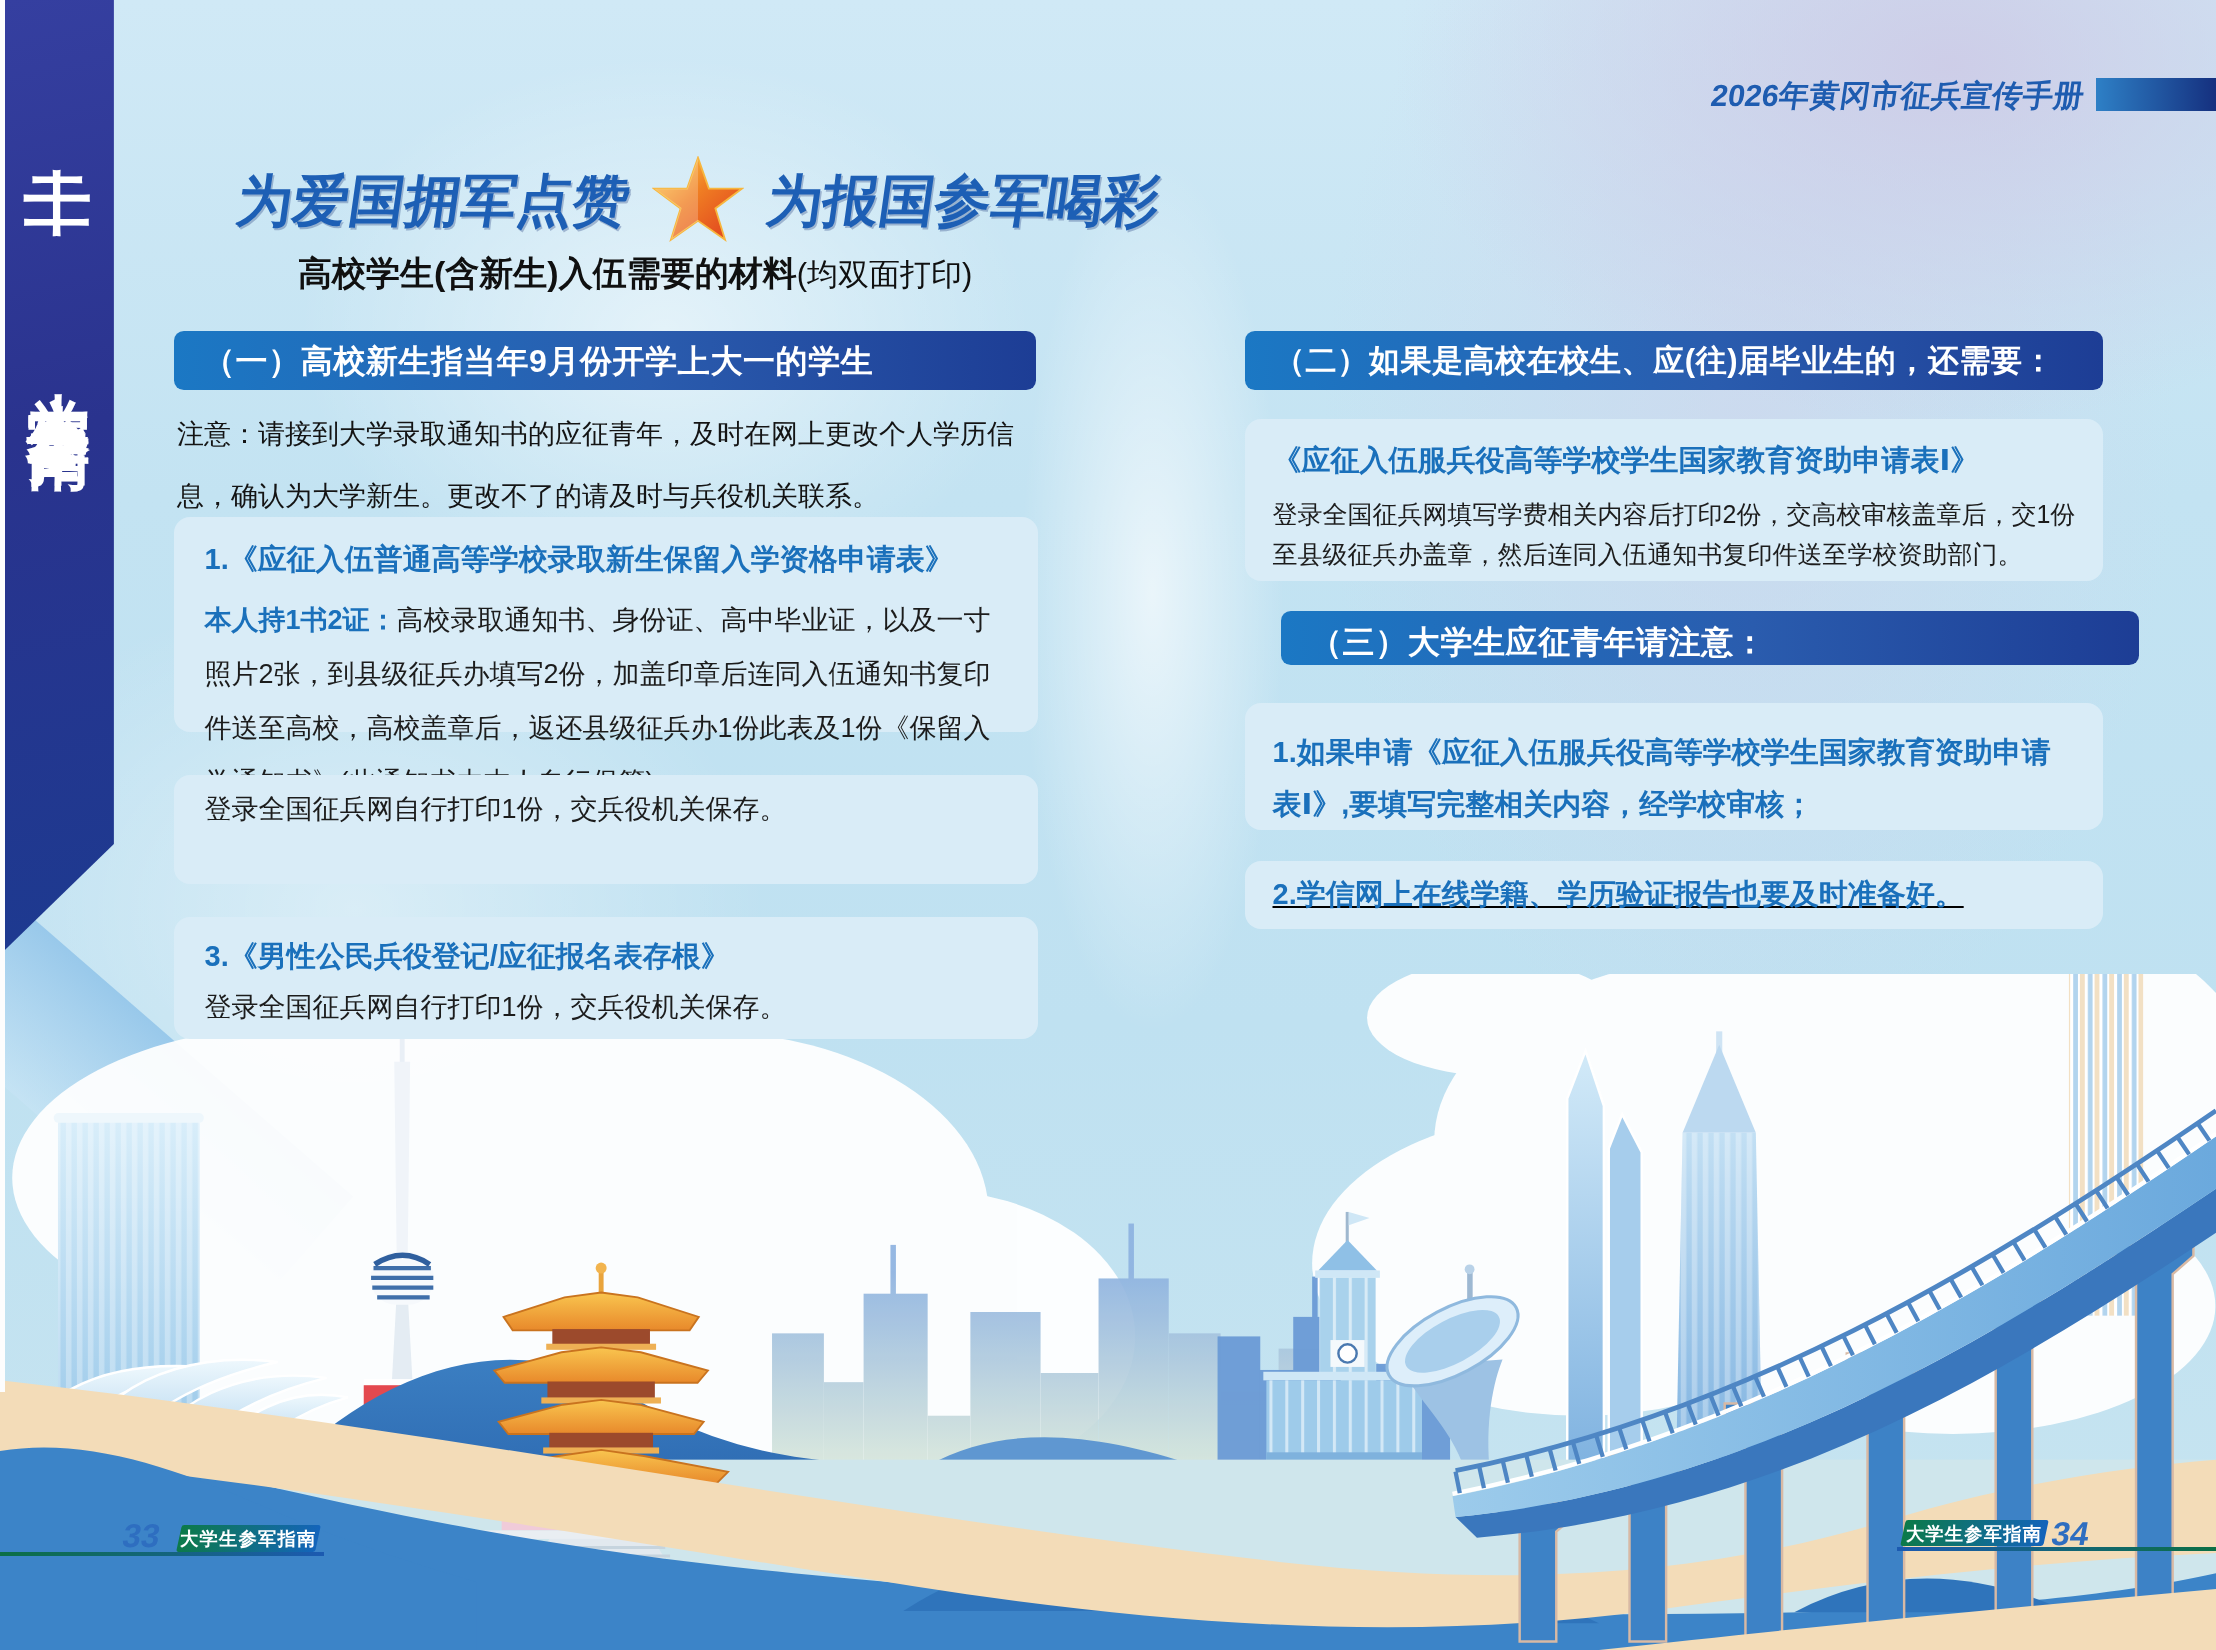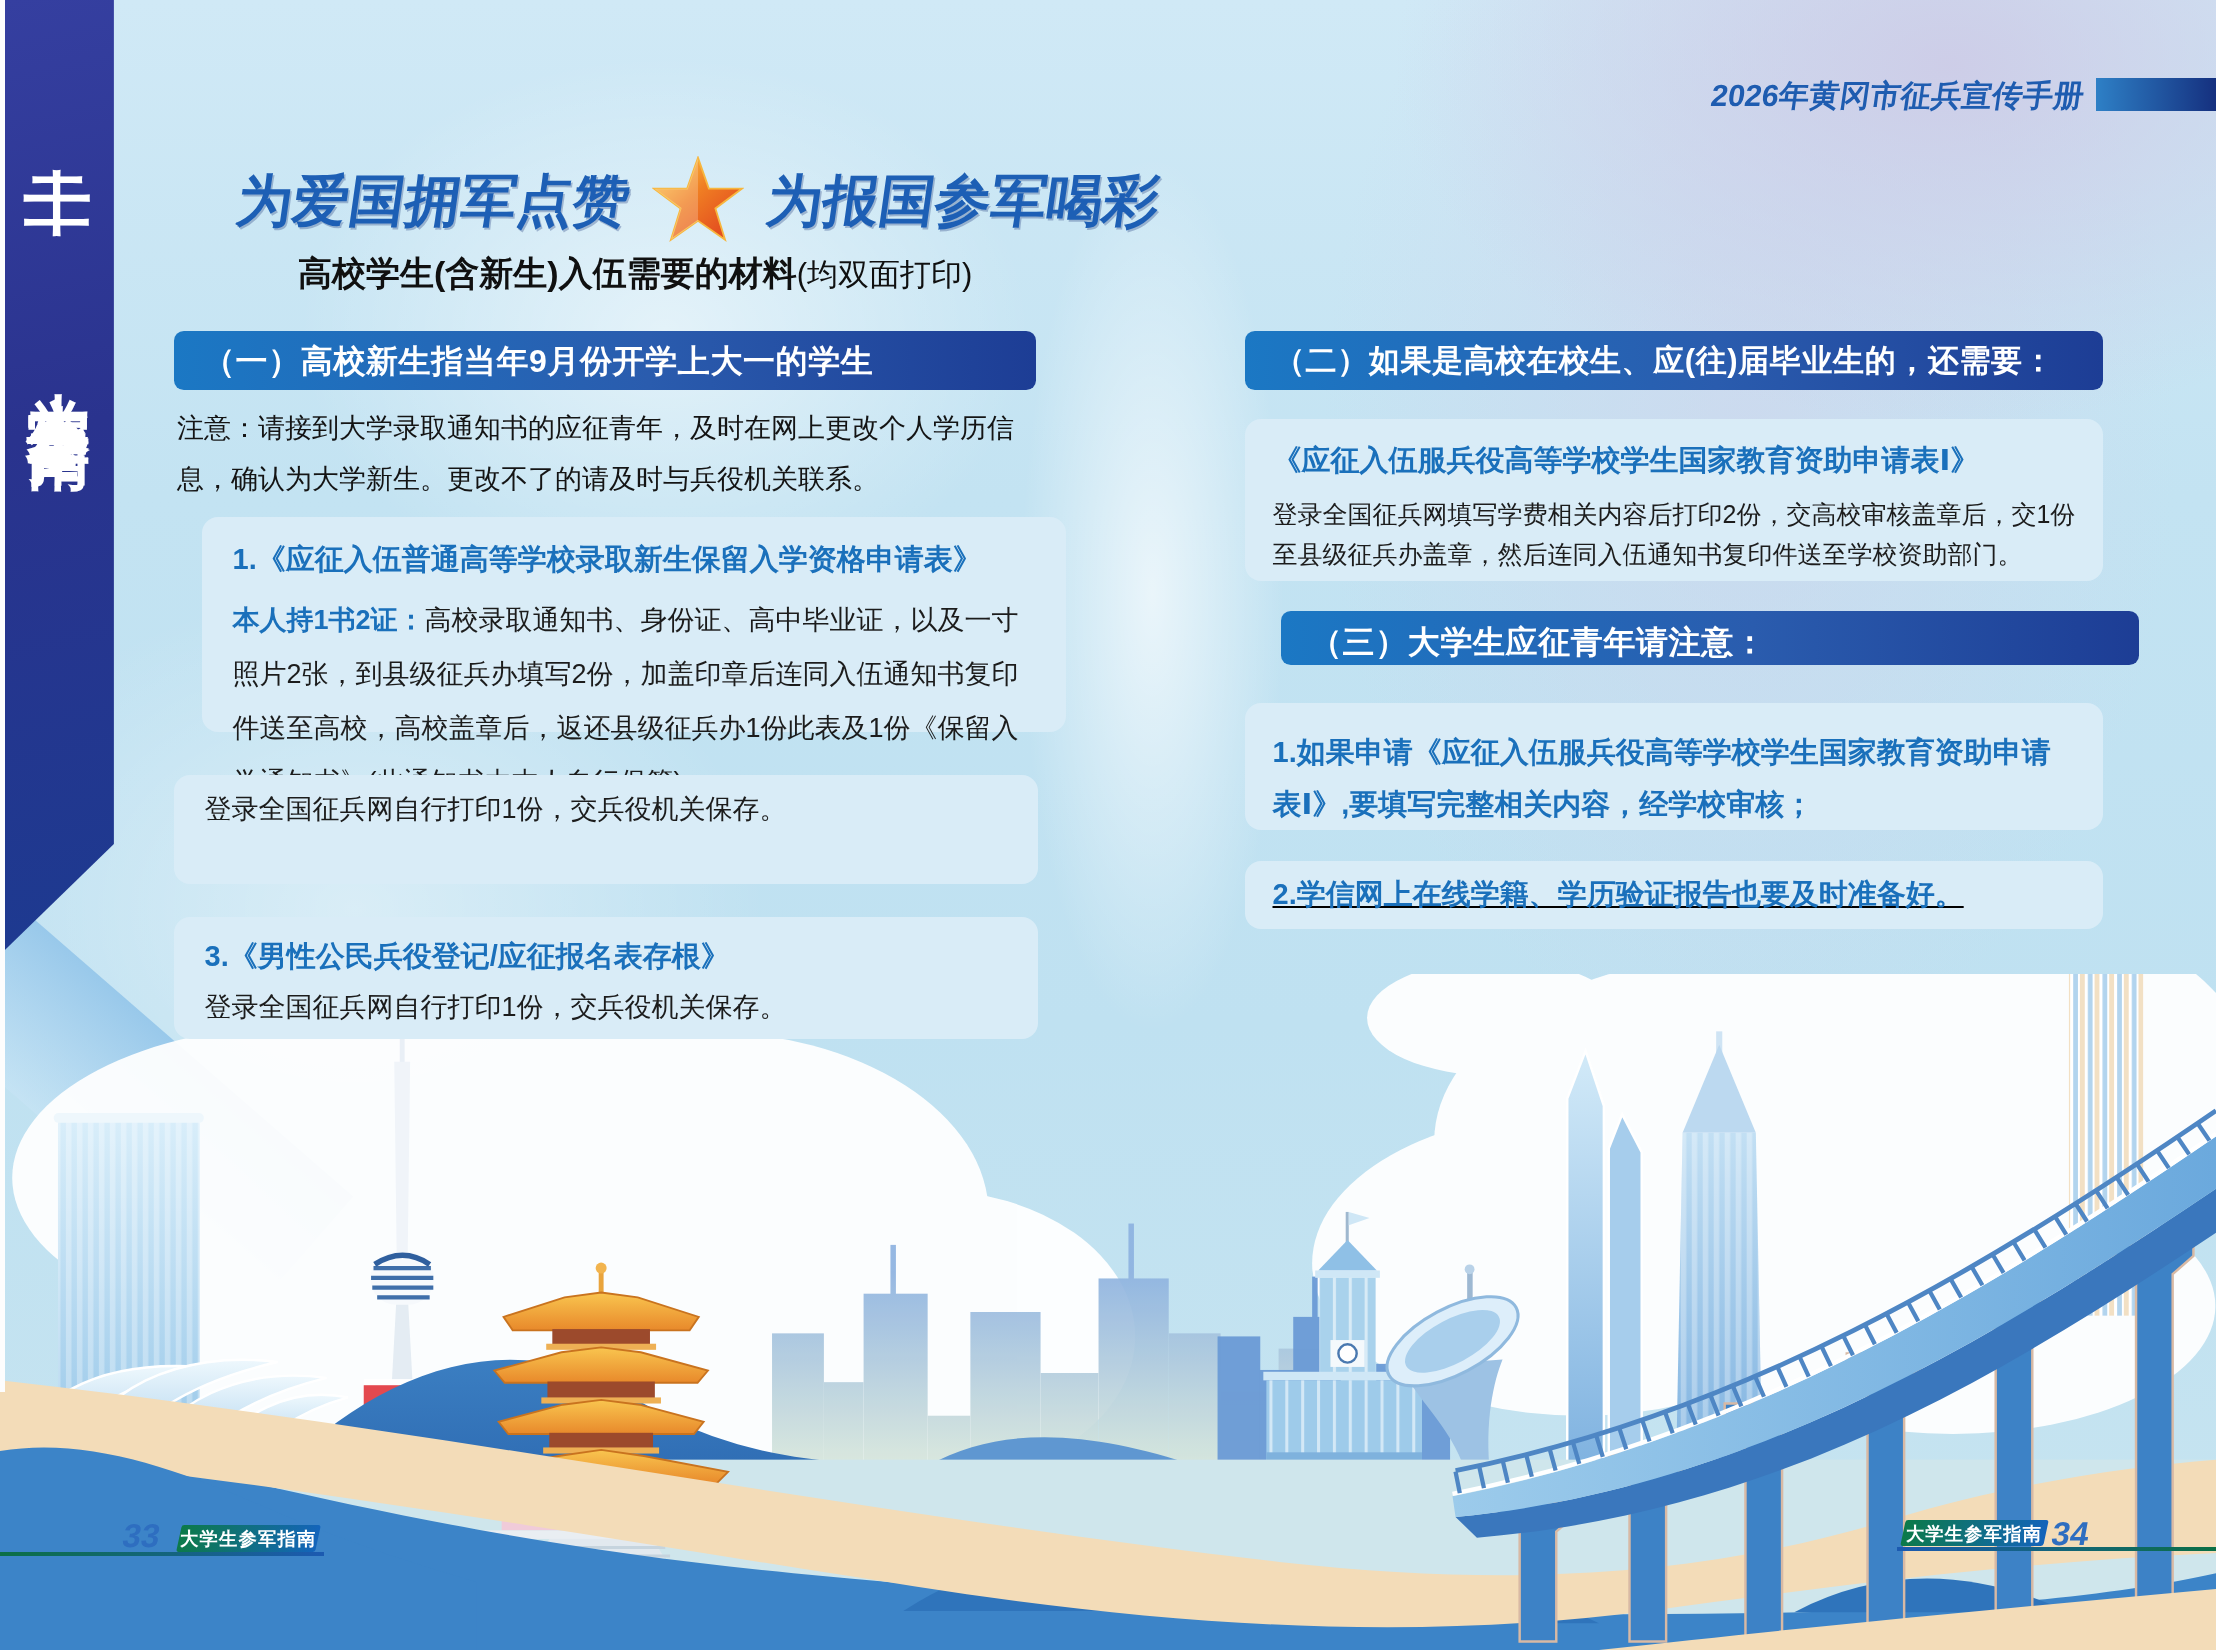--- a/index.html
+++ b/index.html
@@ -35,21 +35,21 @@
   .subtitle{position:absolute;left:298px;top:251px;z-index:3;white-space:nowrap;color:#101010;}
   .subtitle .b{font-size:34px;font-weight:700;}
   .subtitle .l{font-size:31px;font-weight:400;}
   
   .bar{position:absolute;height:59px;border-radius:9.8px;z-index:3;
     background:linear-gradient(90deg,#1b78c4 0%,#2a5cae 55%,#1d3d95 100%);
     color:#fff;font-weight:800;font-size:32px;line-height:60px;padding-left:29px;
     letter-spacing:0.6px;white-space:nowrap;box-sizing:border-box;}
   .cbox{position:absolute;background:#d9ecf7;border-radius:16px;z-index:3;box-sizing:border-box;}
   .blue-t{color:#1a70bb;font-weight:800;}
-  .note{position:absolute;z-index:3;color:#141414;font-size:27px;line-height:51px;font-weight:500;}
+  .note{position:absolute;z-index:3;color:#141414;font-size:27px;line-height:62px;font-weight:500;}
   .body-t{color:#1c1c1c;font-weight:500;}
   
   .f-line{position:absolute;height:3.7px;z-index:5;}
   .f-num{position:absolute;z-index:5;font-size:33px;font-weight:800;color:#2e6ec0;transform:skewX(-10deg);}
   .f-badge{position:absolute;z-index:5;transform:skewX(-12deg);border-radius:2.4px;
     background:linear-gradient(90deg,#0c7a49,#1464bb);display:flex;align-items:center;justify-content:center;}
   .f-badge span{transform:skewX(12deg);color:#fff;font-weight:700;font-size:18.3px;letter-spacing:1.2px;white-space:nowrap;}
   .city{position:absolute;left:0;top:974px;width:2216px;height:676px;z-index:2;}
 </style>
 </head>
@@ -294,21 +294,21 @@
   </div>
 
   <div class="subtitle">
     <span class="b">高校学生(含新生)入伍需要的材料</span><span class="l">(均双面打印)</span>
   </div>
 
   <div class="bar" style="left:174px;top:331px;width:862px;">（一）高校新生指当年9月份开学上大一的学生</div>
 
   <div class="note" style="left:177px;top:403px;width:867px;">注意：请接到大学录取通知书的应征青年，及时在网上更改个人学历信息，确认为大学新生。更改不了的请及时与兵役机关联系。</div>
 
-  <div class="cbox" style="left:174px;top:517px;width:864px;height:215px;padding:24.4px 30.5px;margin-left:28px;">
+  <div class="cbox" style="left:174px;top:517px;width:864px;height:215px;padding:24.4px 30.5px;">
     <div class="blue-t" style="font-size:29px;line-height:37px;margin-bottom:14.6px;">1.《应征入伍普通高等学校录取新生保留入学资格申请表》</div>
     <div style="font-size:27px;line-height:54px;"><span class="blue-t">本人持1书2证：</span><span class="body-t">高校录取通知书、身份证、高中毕业证，以及一寸照片2张，到县级征兵办填写2份，加盖印章后连同入伍通知书复印件送至高校，高校盖章后，返还县级征兵办1份此表及1份《保留入学通知书》(此通知书由本人自行保管)。</span></div>
   </div>
 
   <div class="cbox" style="left:174px;top:775px;width:864px;height:109px;padding:18.3px 30.5px;">
     <div class="body-t" style="font-size:27px;line-height:32px;">登录全国征兵网自行打印1份，交兵役机关保存。</div>
   </div>
 
   <div class="cbox" style="left:174px;top:917px;width:864px;height:122px;padding:22px 30.5px;">
     <div class="blue-t" style="font-size:29px;line-height:35px;margin-bottom:17px;">3.《男性公民兵役登记/应征报名表存根》</div>

